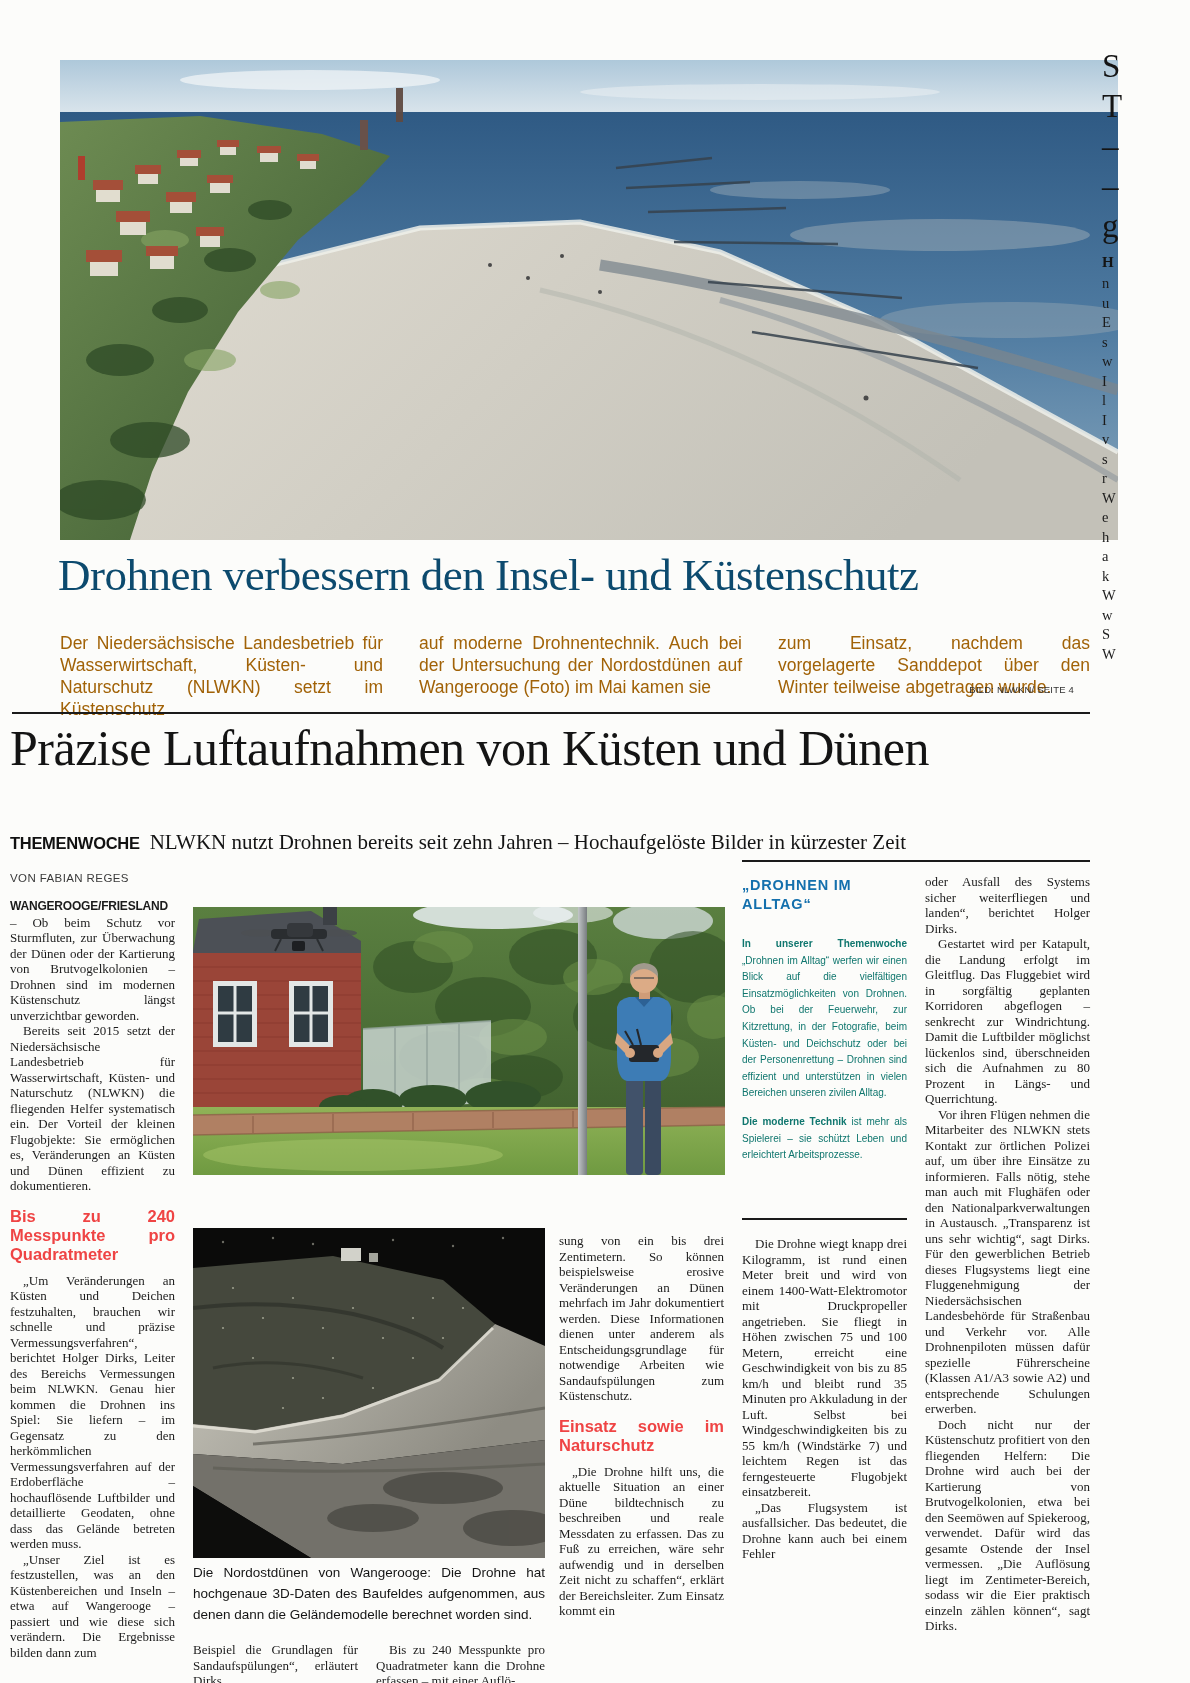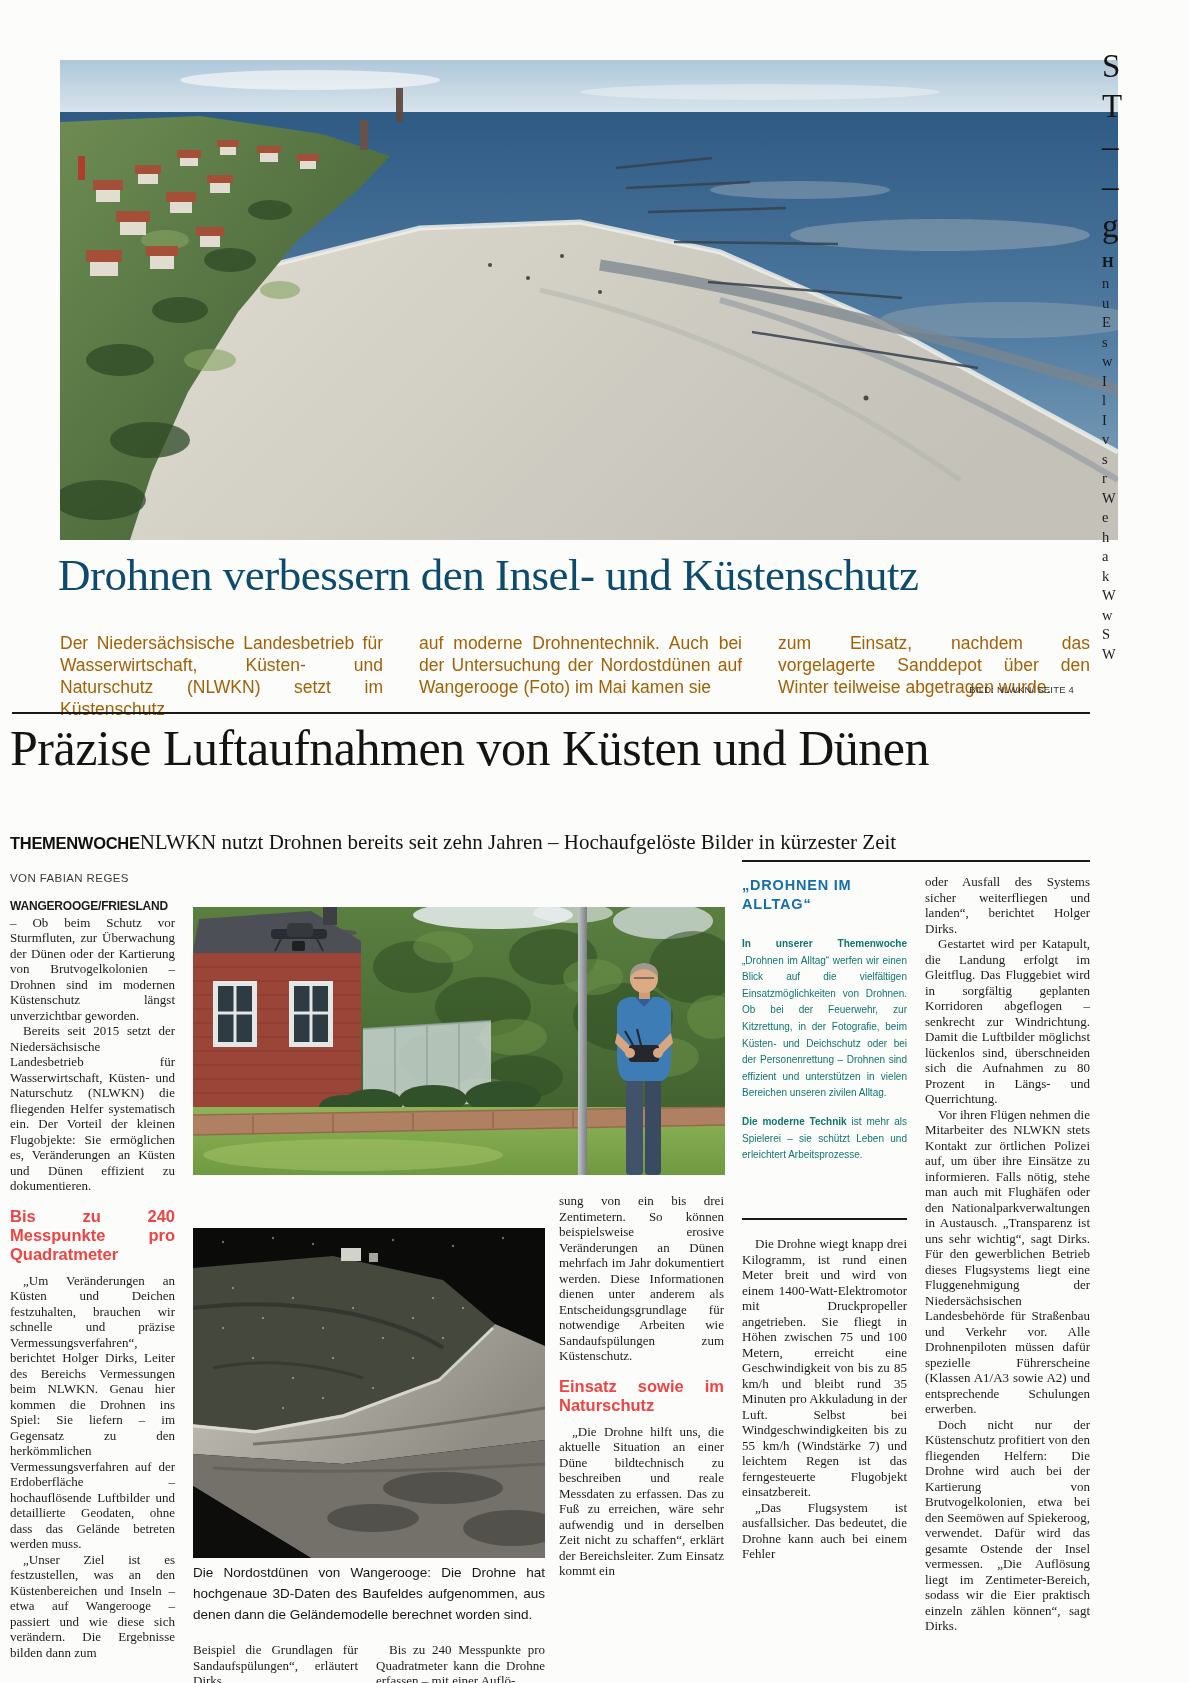--- a/index.html
+++ b/index.html
@@ -4,21 +4,21 @@
 <style>
   html,body{margin:0;padding:0;background:#e8e8e8;}
   .page{position:relative;width:1190px;height:1683px;background:#fcfcfa;overflow:hidden;
         font-family:"Liberation Serif",serif;color:#1b1b1b;margin:0 auto;}
   .abs{position:absolute;}
   .h1{font-size:45px;line-height:1.05;letter-spacing:-0.5px;color:#0c4a6e;white-space:nowrap;}
   .h2{font-size:50px;line-height:1.05;letter-spacing:-0.5px;color:#141414;white-space:nowrap;}
   .intro{font-family:"Liberation Sans",sans-serif;font-size:17.5px;line-height:22px;
          text-align:justify;color:#a16207;}
   .rule{background:#1a1a1a;height:1.5px;}
-  .kickrow{display:flex;align-items:baseline;justify-content:center;}
+  .kickrow{display:flex;align-items:baseline;gap:10px;justify-content:center;}
   .kicker{font-family:"Liberation Sans",sans-serif;font-weight:bold;font-size:16.5px;
           letter-spacing:-0.3px;color:#111;}
   .deck{font-size:21px;color:#141414;white-space:nowrap;}
   .byline{font-family:"Liberation Sans",sans-serif;font-size:11.5px;letter-spacing:0.4px;color:#3a3a3a;}
   .bodycol{width:165px;font-size:13px;line-height:15.5px;text-align:justify;}
   .bodycol p{margin:0;}
   p.ind{text-indent:13px;}
   .leadin{font-family:"Liberation Sans",sans-serif;font-weight:bold;font-size:12px;letter-spacing:-0.2px;}
   .colhead{font-family:"Liberation Sans",sans-serif;font-weight:bold;font-size:16.5px;
            line-height:19px;margin:13px 0 9px 0;color:#ef4444;}
@@ -344,21 +344,21 @@
 
   <div class="abs caption" style="left:193px;top:1562px;width:352px;">Die Nordostdünen von Wangerooge: Die Drohne hat hochgenaue 3D-Daten des Baufeldes aufgenommen, aus denen dann die Geländemodelle berechnet worden sind.</div>
 
   <div class="abs bodycol" style="left:193px;top:1642px;">
     <p>Beispiel die Grundlagen für Sandaufspülungen“, erläutert Dirks.</p>
   </div>
   <div class="abs bodycol" style="left:376px;top:1642px;width:169px;">
     <p class="ind">Bis zu 240 Messpunkte pro Quadratmeter kann die Drohne erfassen – mit einer Auflö-</p>
   </div>
 
-  <div class="abs bodycol" style="left:559px;top:1193px;">
+  <div class="abs bodycol" style="left:559px;top:1233px;">
     <p>sung von ein bis drei Zentimetern. So können beispielsweise erosive Veränderungen an Dünen mehrfach im Jahr dokumentiert werden. Diese Informationen dienen unter anderem als Entscheidungsgrundlage für notwendige Arbeiten wie Sandaufspülungen zum Küstenschutz.</p>
     <div class="colhead">Einsatz sowie im Naturschutz</div>
     <p class="ind">„Die Drohne hilft uns, die aktuelle Situation an einer Düne bildtechnisch zu beschreiben und reale Messdaten zu erfassen. Das zu Fuß zu erreichen, wäre sehr aufwendig und in derselben Zeit nicht zu schaffen“, erklärt der Bereichsleiter. Zum Einsatz kommt ein</p>
   </div>
 
   <div class="abs rule" style="left:742px;top:860px;width:348px;"></div>
 
   <div class="abs" style="left:742px;top:876px;width:165px;">
     <div class="boxtitle" style="color:#1470ad;">„DROHNEN IM ALLTAG“</div>
     <div class="boxbody" style="margin-top:22px;">

